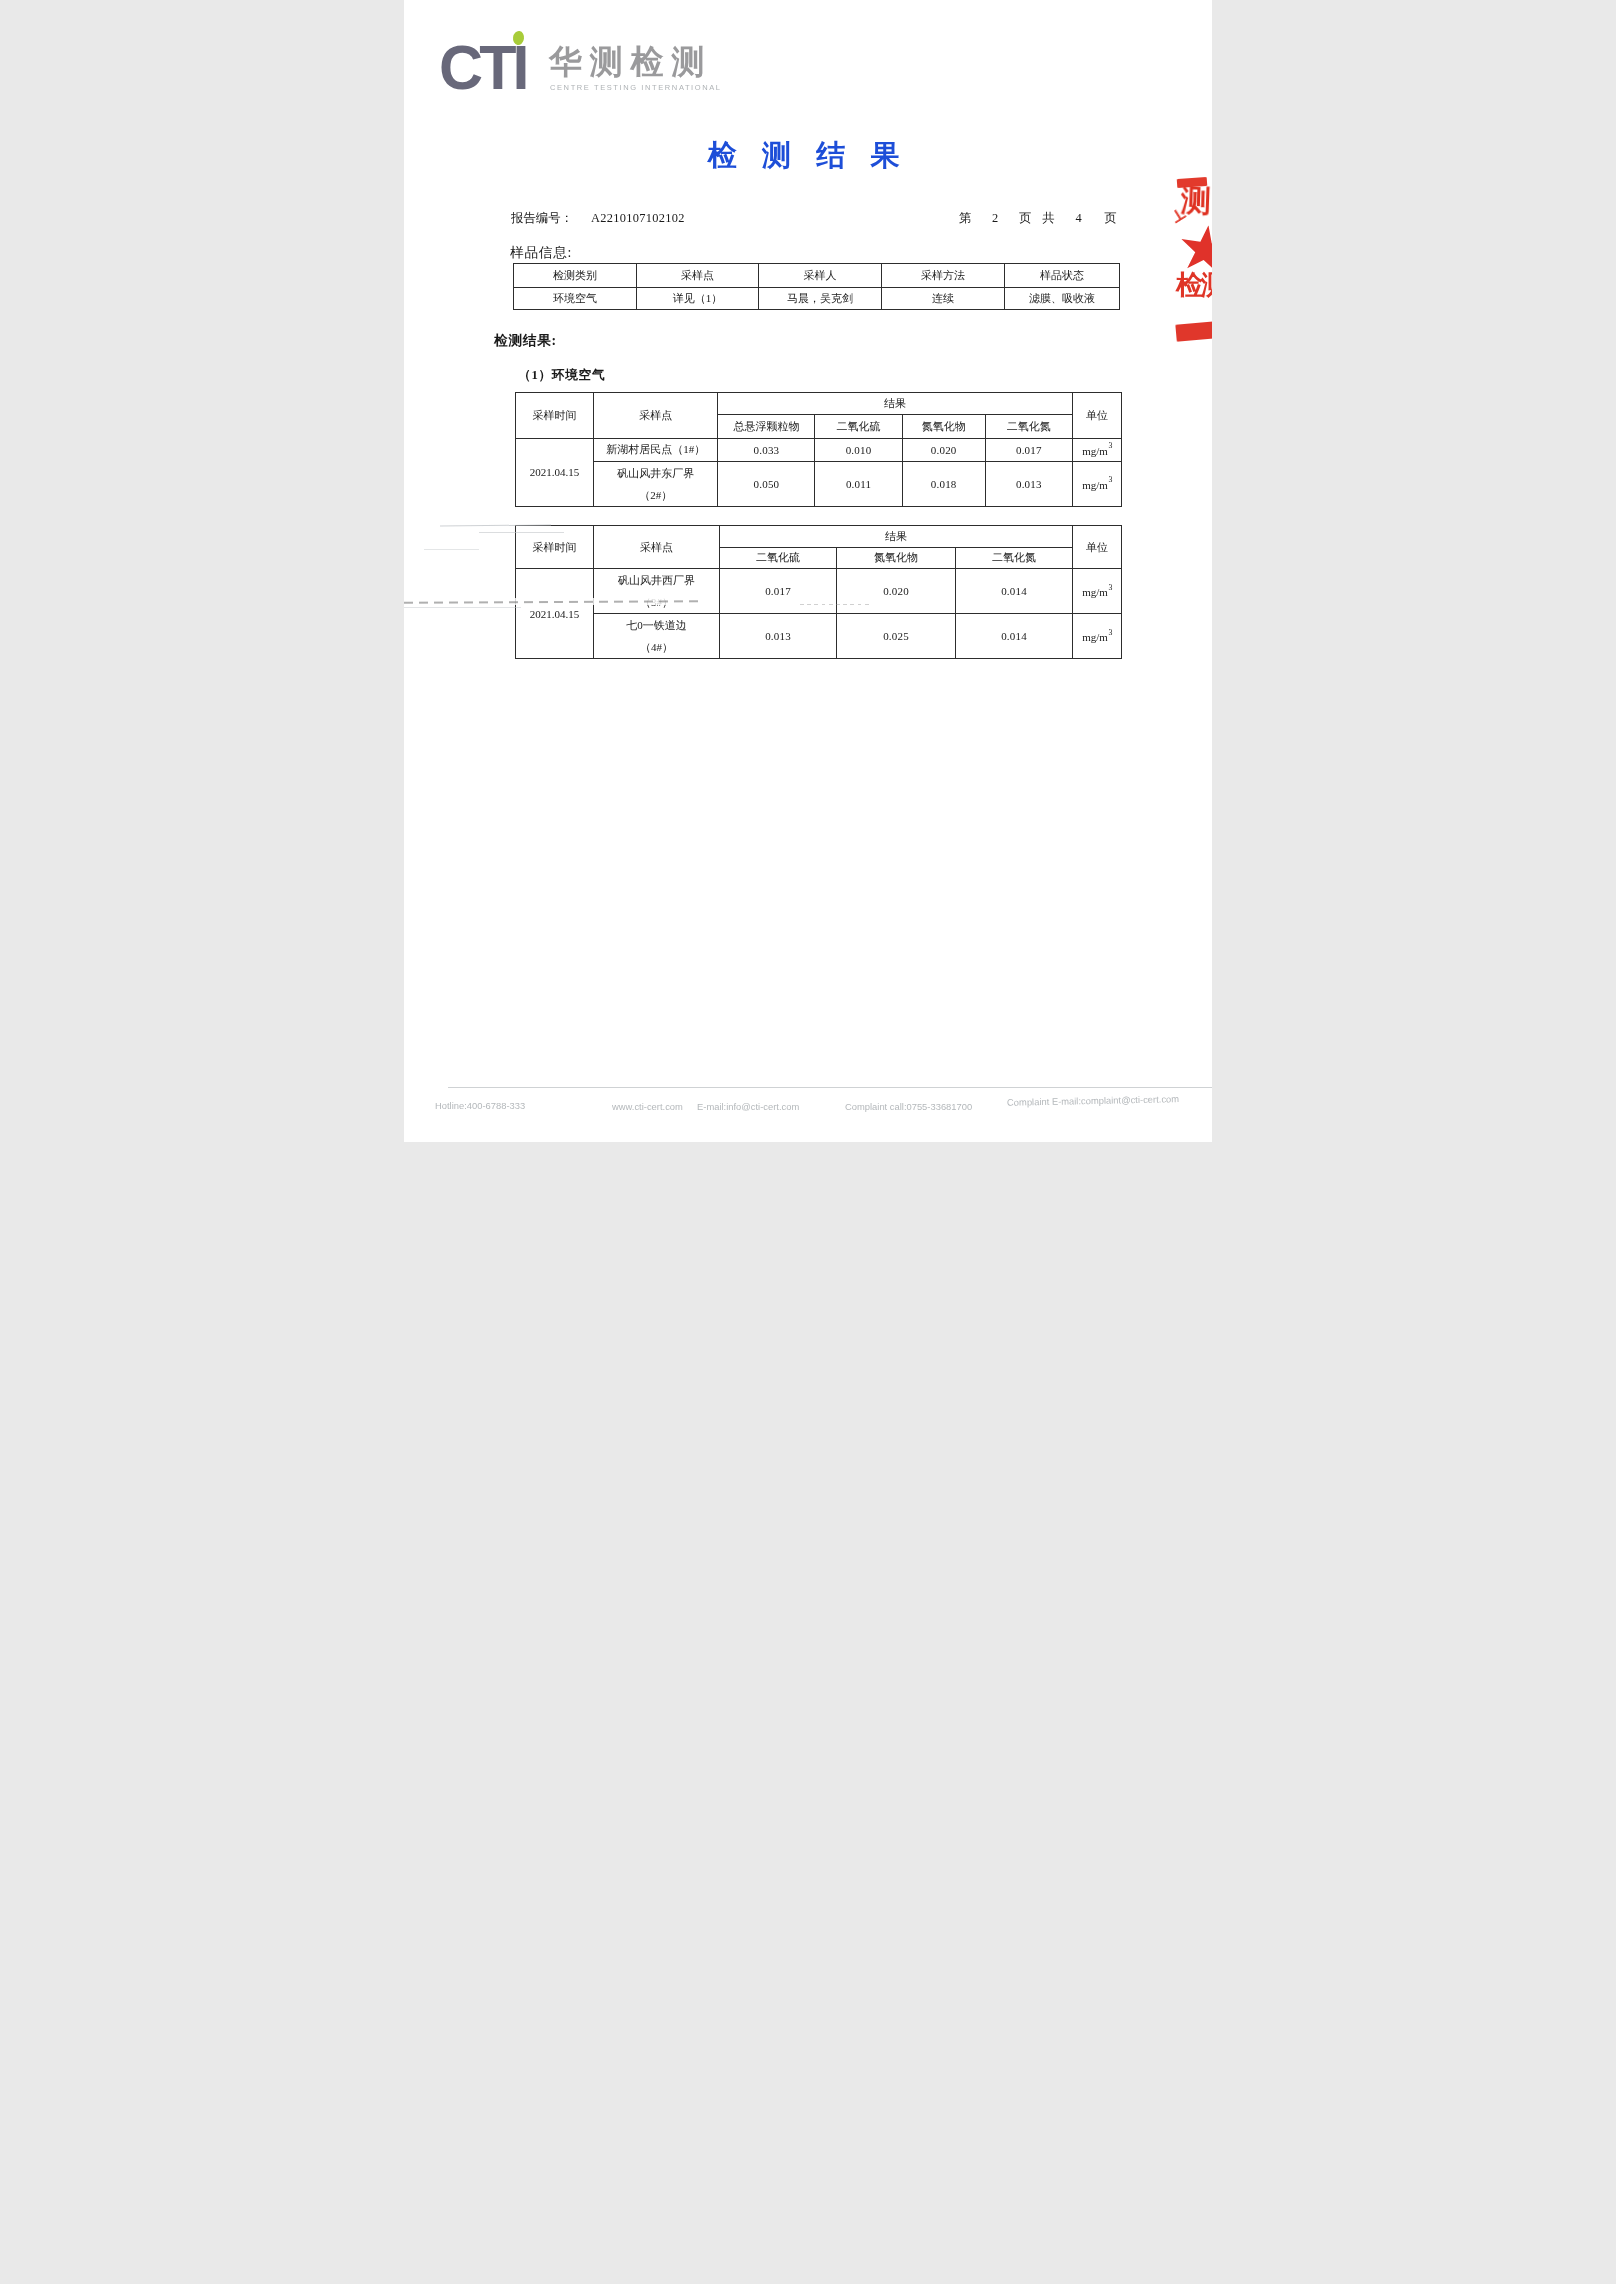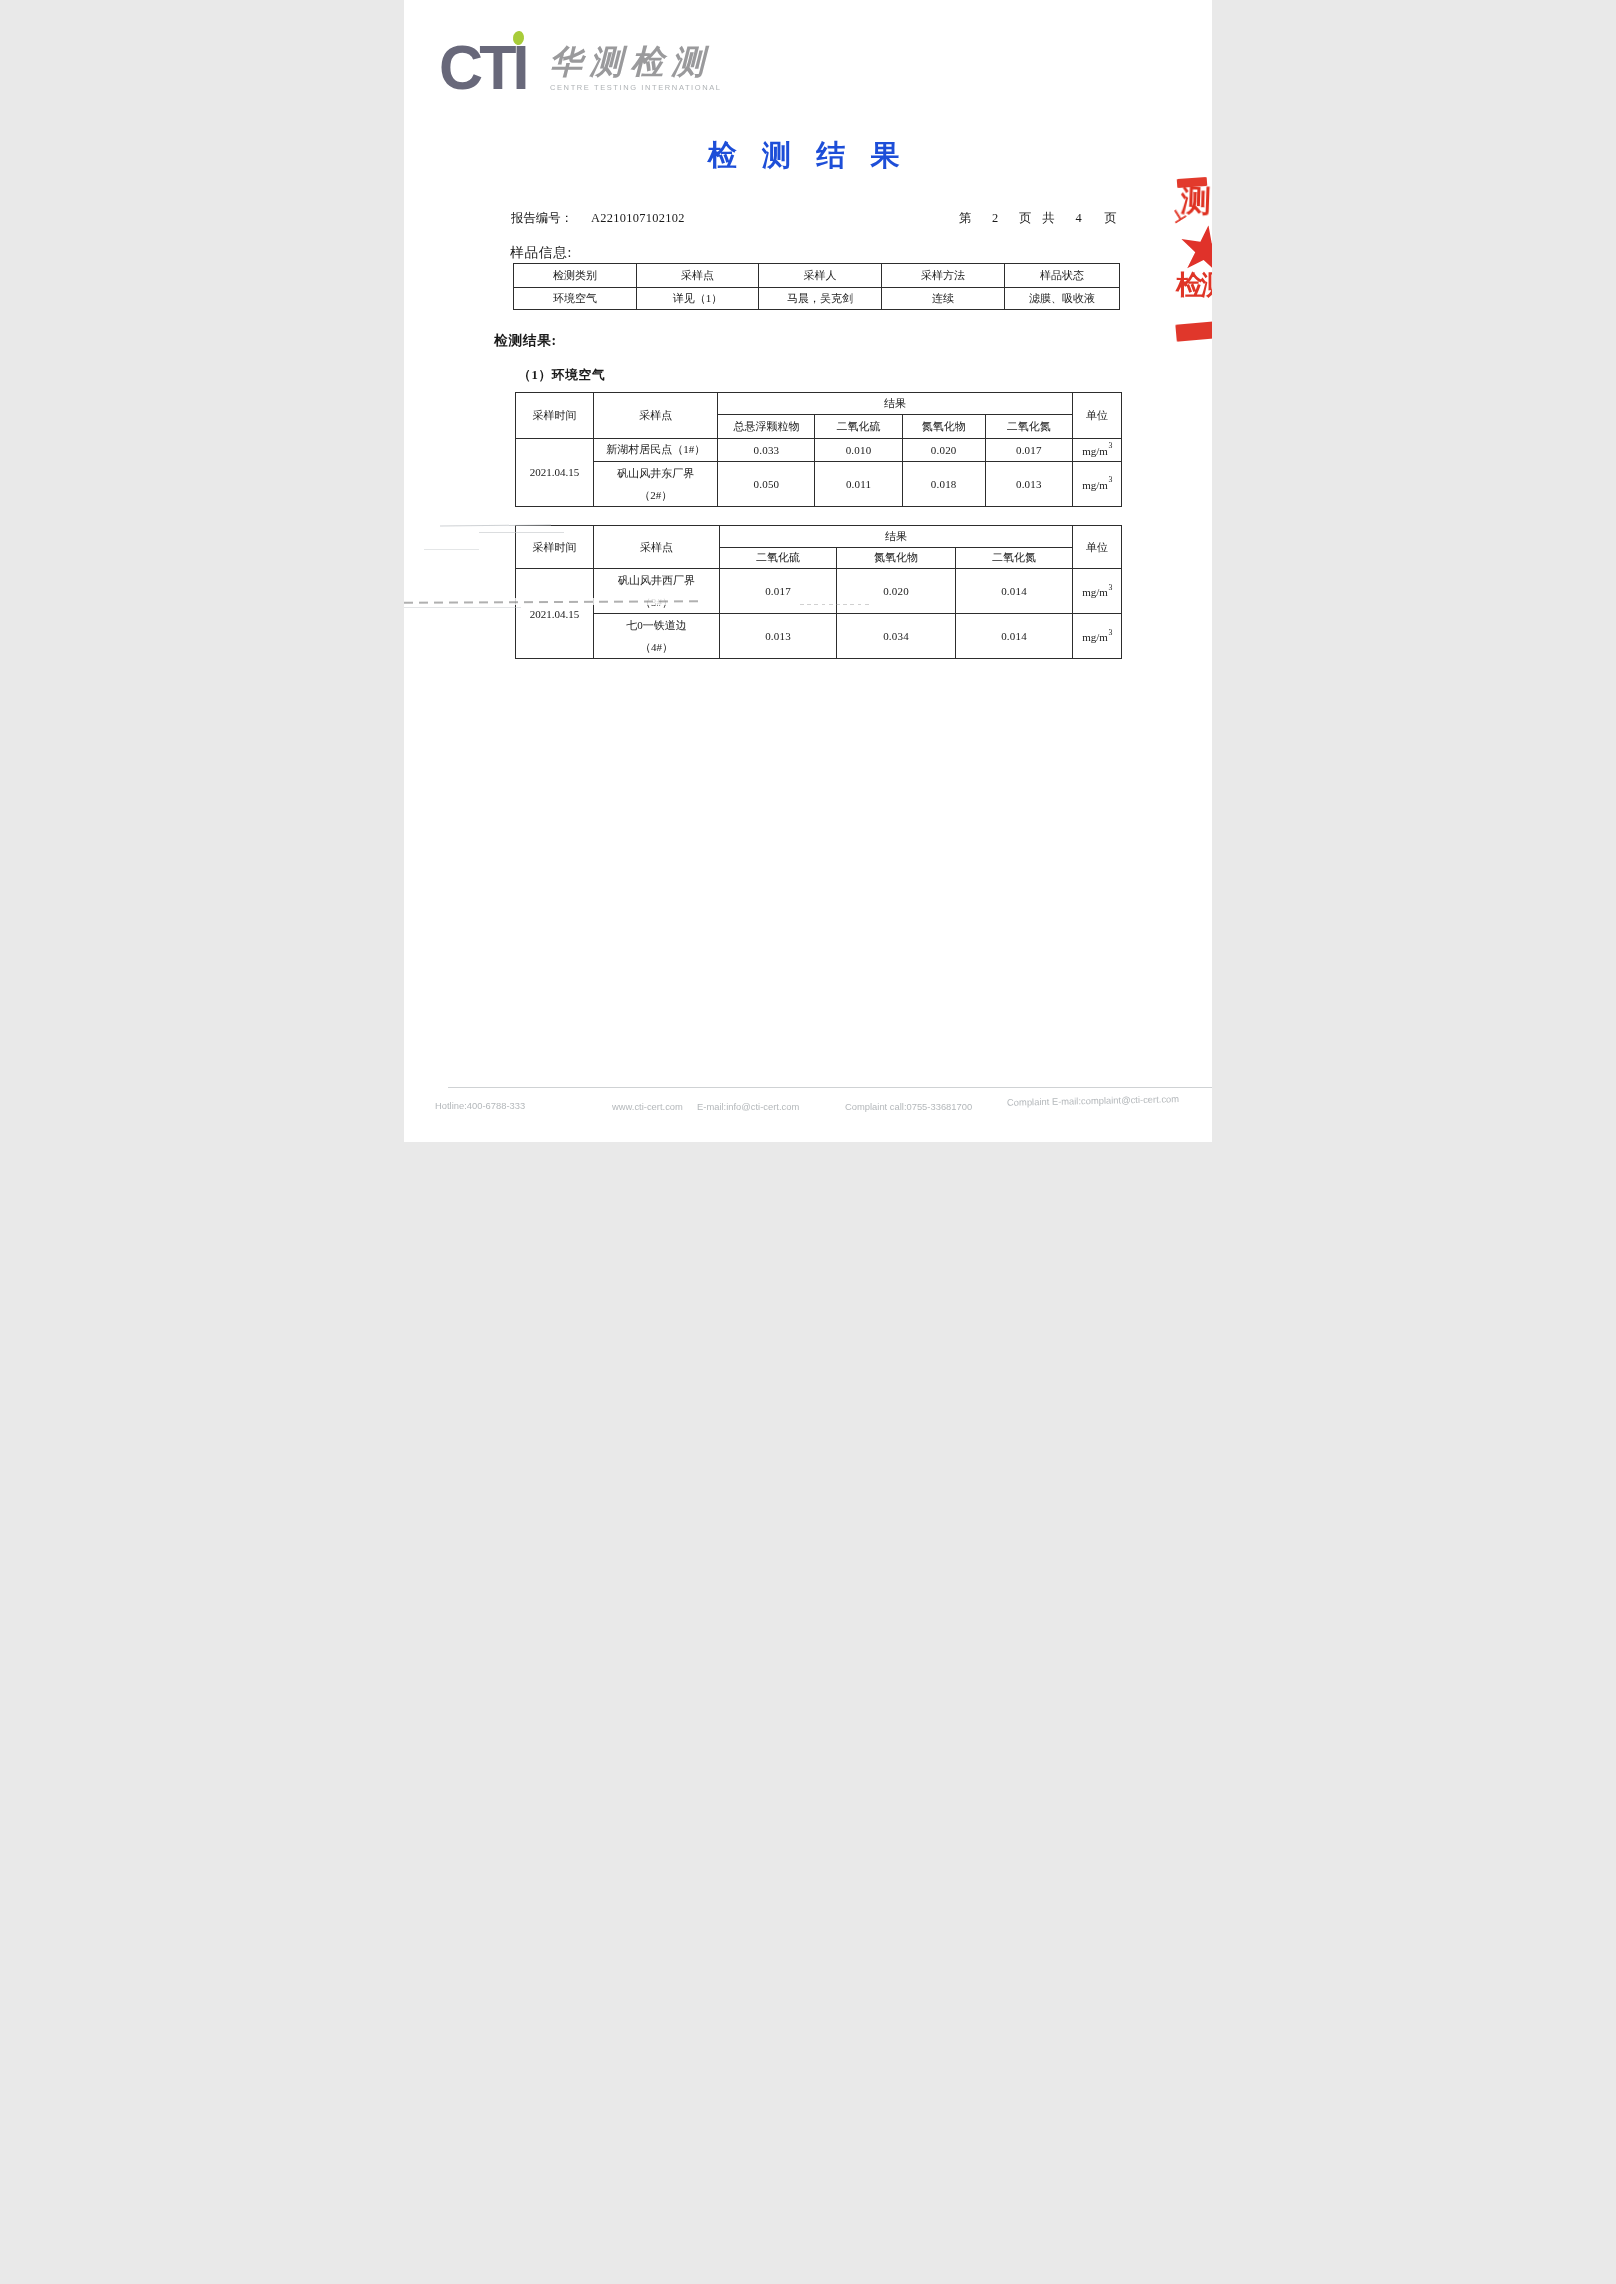--- a/index.html
+++ b/index.html
@@ -18,21 +18,20 @@
   }
   .logo-dot{
     position:absolute; left:109px; top:31px; width:11px; height:14.3px;
     background:#a8cc39; border-radius:50%; transform:rotate(8deg);
   }
   .logo-cn{
     position:absolute; left:145px; top:43px;
     font-family:"Liberation Sans","DejaVu Sans",sans-serif;
     font-weight:600; font-size:33px; line-height:1.15; letter-spacing:7.8px;
     color:#9a9a9c;
-    font-style:italic;
   }
   .logo-en{
     position:absolute; left:146px; top:83px;
     font-family:"Liberation Sans","DejaVu Sans",sans-serif;
     font-size:7.5px; letter-spacing:1.6px; color:#aeb2b5; white-space:nowrap;
   }
   
   .doc-title{
     position:absolute; left:0; top:136px; width:100%;
     text-align:center; font-size:29px; font-weight:bold;
@@ -238,21 +237,21 @@
       <td class="num">0.020</td>
       <td class="num">0.014</td>
       <td><span>mg/m</span><sup class="u">3</sup></td>
     </tr>
     <tr style="height:44px">
       <td class="two-line">
         <div>七0一铁道边</div>
         <div>（4#）</div>
       </td>
       <td class="num">0.013</td>
-      <td class="num">0.034</td>
+      <td class="num">0.025</td>
       <td class="num">0.014</td>
       <td><span>mg/m</span><sup class="u">3</sup></td>
     </tr>
   </tbody>
     </table>
 
   <div class="stamp">
     <div class="bar-top"></div>
     <div class="frag1">测</div>
     <div class="frag-mark">⊥</div>

